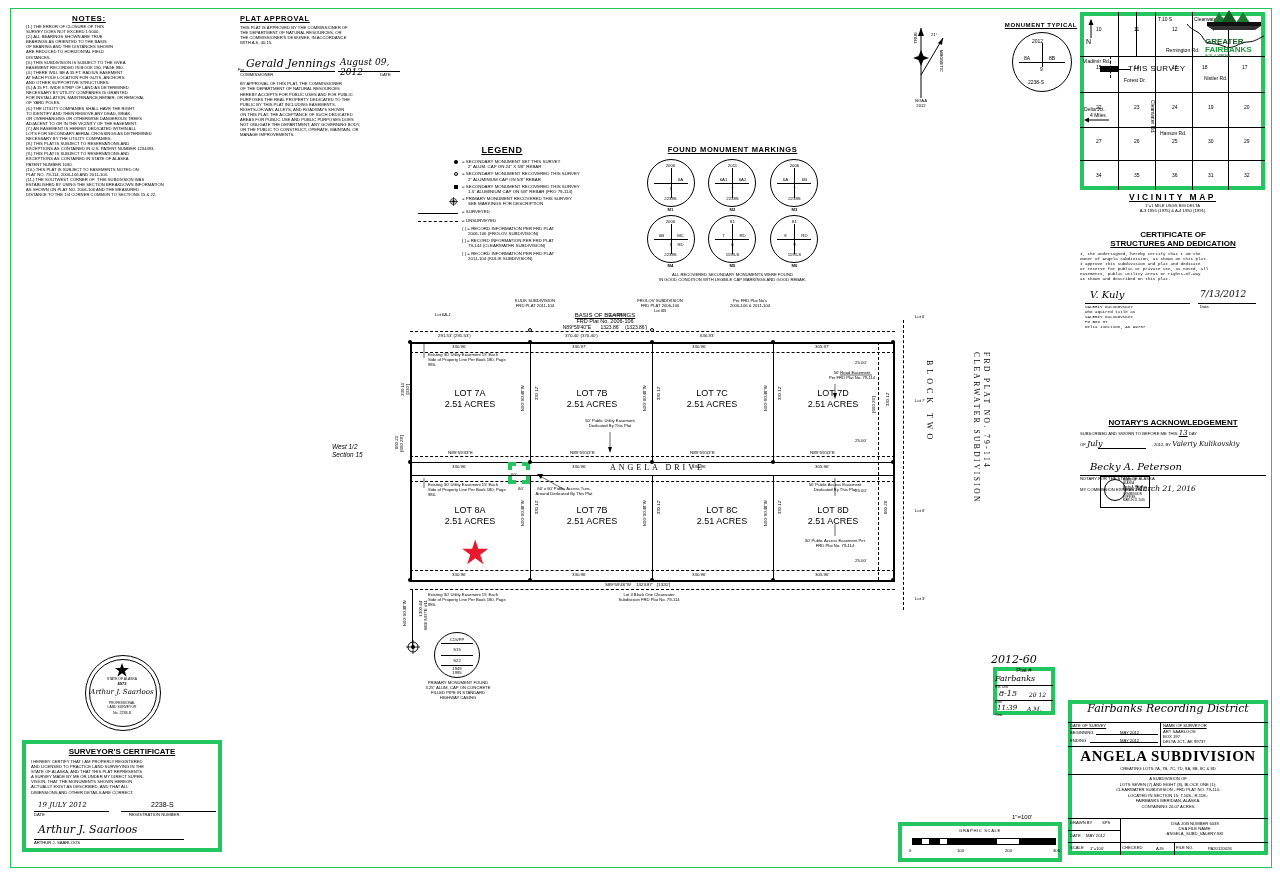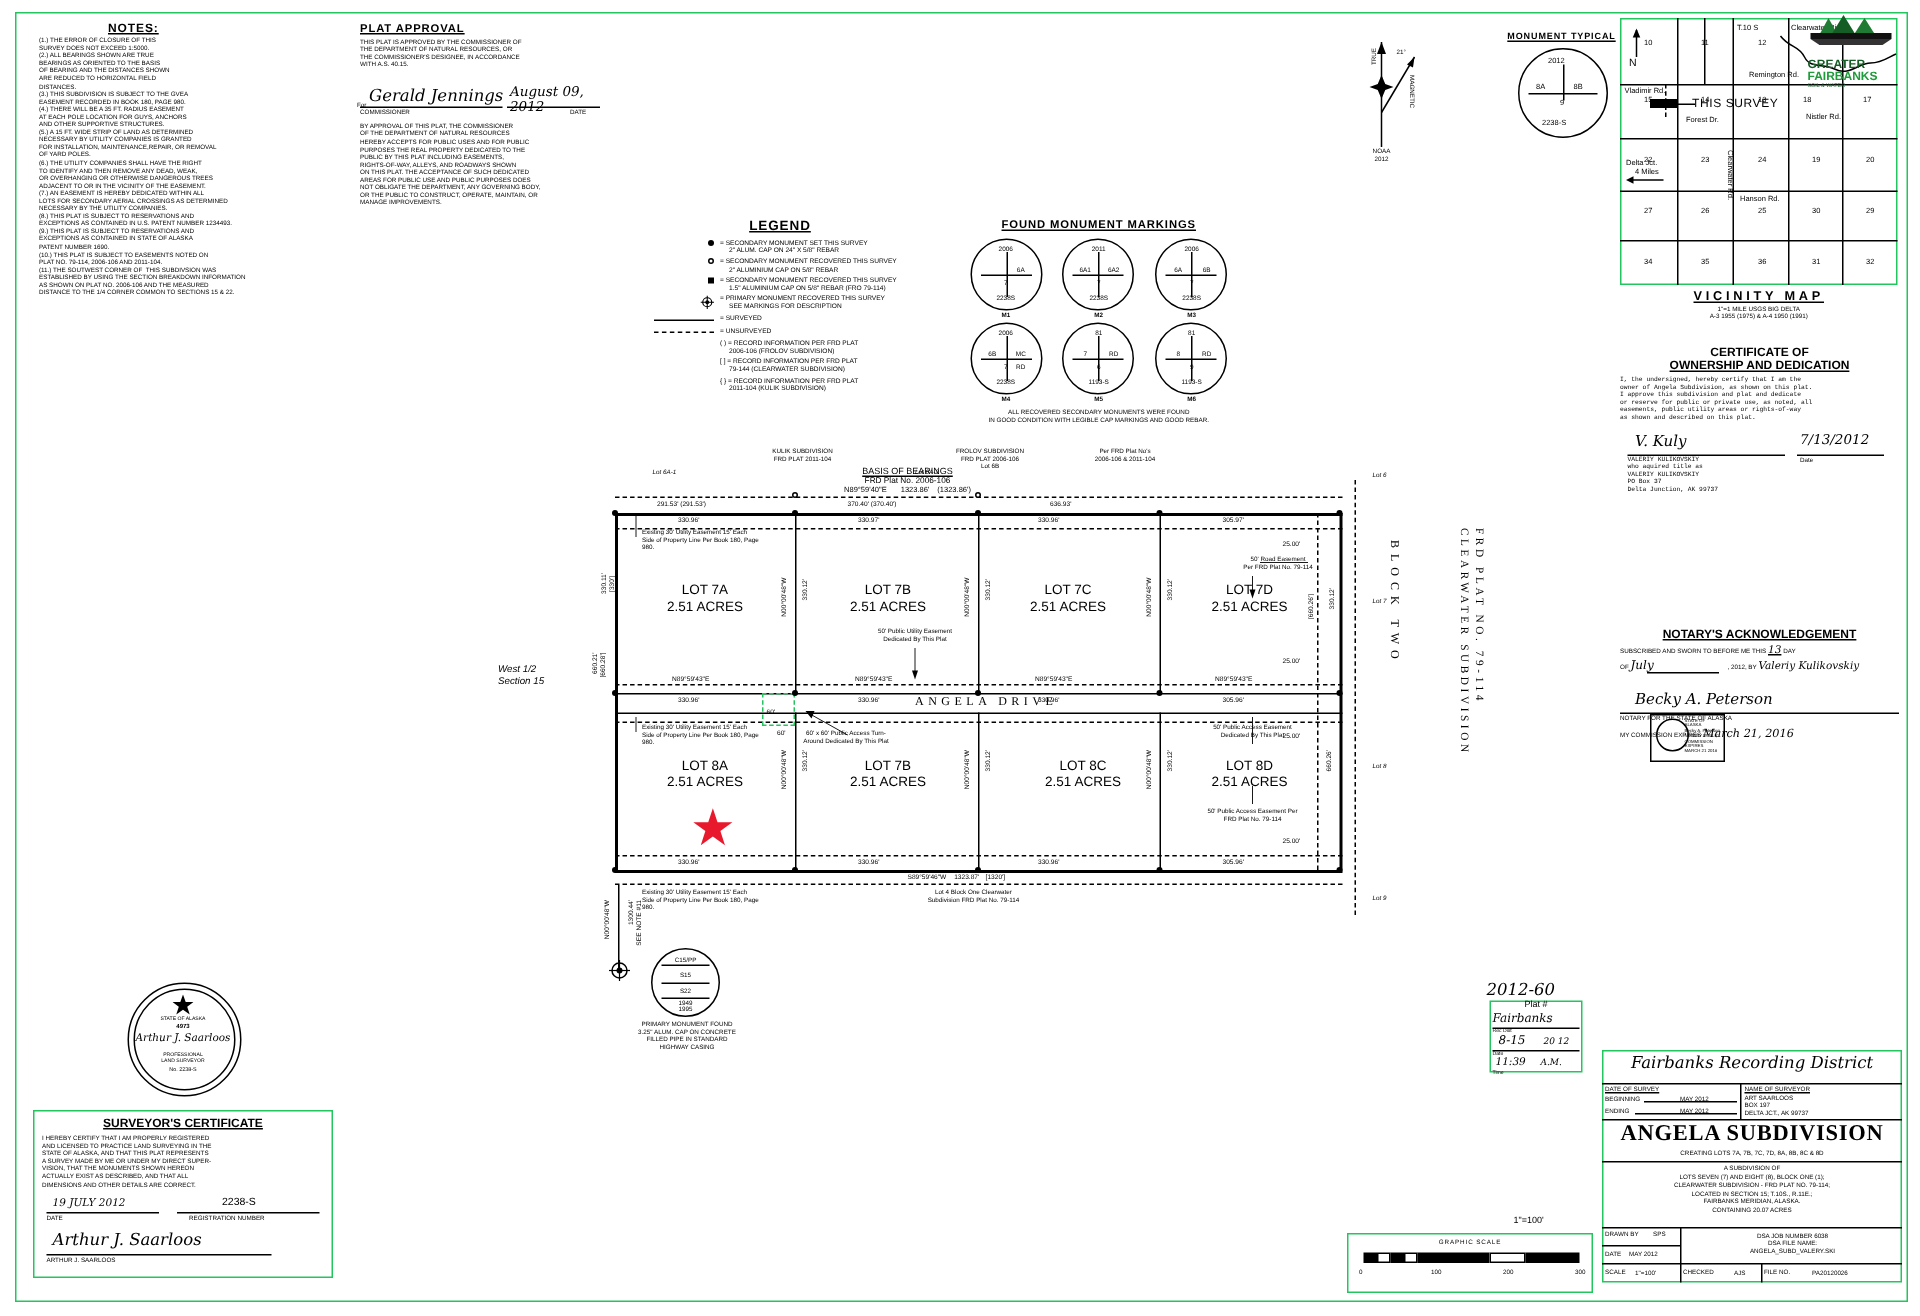--- a/index.html
+++ b/index.html
@@ -1,20 +1,20 @@
 <!DOCTYPE html>
 <html><head>
 <meta charset="utf-8">
 <style>
   html,body{margin:0;padding:0;background:#ffffff;}
   body{width:1280px;height:877px;position:relative;overflow:hidden;
        font-family:"Liberation Sans", sans-serif;color:#000;}
   .pg{position:absolute;inset:0;}
   .abs{position:absolute;}
-  .bx{position:absolute;border:1px solid #22c55e;box-sizing:border-box;}
+  .bx{position:absolute;border:4px solid #22c55e;box-sizing:border-box;}
   .ttl{font-weight:bold;text-decoration:underline;text-align:center;letter-spacing:.6px;}
   .ctr{text-align:center;}
   .tiny{font-size:4.2px;line-height:5.1px;}
   .pre{white-space:pre;}
   .ul{text-decoration:underline;}
   .bold{font-weight:bold;}
   .hand{font-family:"DejaVu Serif", serif;font-style:italic;}
   .sigline{border-bottom:1px solid #000;}
   .vtxt{writing-mode:vertical-rl;white-space:nowrap;}
   .vtxt180{writing-mode:vertical-rl;transform:rotate(180deg);white-space:nowrap;}
@@ -76,21 +76,21 @@
         <div>PUBLIC BY THIS PLAT INCLUDING EASEMENTS,</div>
         <div>RIGHTS-OF-WAY, ALLEYS, AND ROADWAYS SHOWN</div>
         <div>ON THIS PLAT. THE ACCEPTANCE OF SUCH DEDICATED</div>
         <div>AREAS FOR PUBLIC USE AND PUBLIC PURPOSES DOES</div>
         <div>NOT OBLIGATE THE DEPARTMENT, ANY GOVERNING BODY,</div>
         <div>OR THE PUBLIC TO CONSTRUCT, OPERATE, MAINTAIN, OR</div>
         <div>MANAGE IMPROVEMENTS.</div>
       </div>
   </div>
 
-  <div class="abs" style="left:430px;top:145px;width:180px;">
+  <div class="abs" style="left:412px;top:145px;width:180px;">
     <div class="ttl" style="font-size:9px;">LEGEND</div>
     <div id="legend-list" style="margin-top:4px;">
         <div style="display: flex; align-items: flex-start; margin-bottom: 2px; font-size: 4.4px; line-height: 5.2px;">
           <span style="width: 46px; flex: 0 0 46px; text-align: right; padding-right: 4px; padding-top: 1px;"><span class="legdot"></span></span>
           <span>
             <div>= SECONDARY MONUMENT SET THIS SURVEY</div>
             <div style="padding-left:6px;">2" ALUM. CAP ON 24" X 5/8" REBAR</div>
           </span>
         </div>
         <div style="display: flex; align-items: flex-start; margin-bottom: 2px; font-size: 4.4px; line-height: 5.2px;">
@@ -349,21 +349,21 @@
       <rect x="2" y="12" width="54" height="4" fill="#111"></rect>
       <polygon points="2,16 56,16 50,20 8,20" fill="#333"></polygon>
     </svg>
     <div style="font-size:8px;font-weight:bold;color:#145d25;line-height:8px;">GREATER</div>
     <div style="font-size:8px;font-weight:bold;color:#1f9c3a;line-height:8px;">FAIRBANKS</div>
     <div style="font-size:3.6px;color:#145d25;">SOIL &amp; WATER</div>
   </div>
 
   <div class="abs" style="left:1080px;top:230px;width:186px;">
     <div class="ctr bold" style="font-size:8px;">CERTIFICATE OF</div>
-    <div class="ctr bold ul" style="font-size:8px;">OWNERSHIP AND DEDICATION</div>
+    <div class="ctr bold ul" style="font-size:8px;">STRUCTURES AND DEDICATION</div>
     <div id="own-body" class="tiny" style="margin-top:4px;font-family:'Liberation Mono',monospace;">
         <div>I, the undersigned, hereby certify that I am the</div>
         <div>owner of Angela Subdivision, as shown on this plat.</div>
         <div>I approve this subdivision and plat and dedicate</div>
         <div>or reserve for public or private use, as noted, all</div>
         <div>easements, public utility areas or rights-of-way</div>
         <div>as shown and described on this plat.</div>
       </div>
     <div style="position:relative;height:24px;margin-top:6px;">
       <span class="abs hand" style="left:10px;top:0;font-size:10px;">V. Kuly</span>

